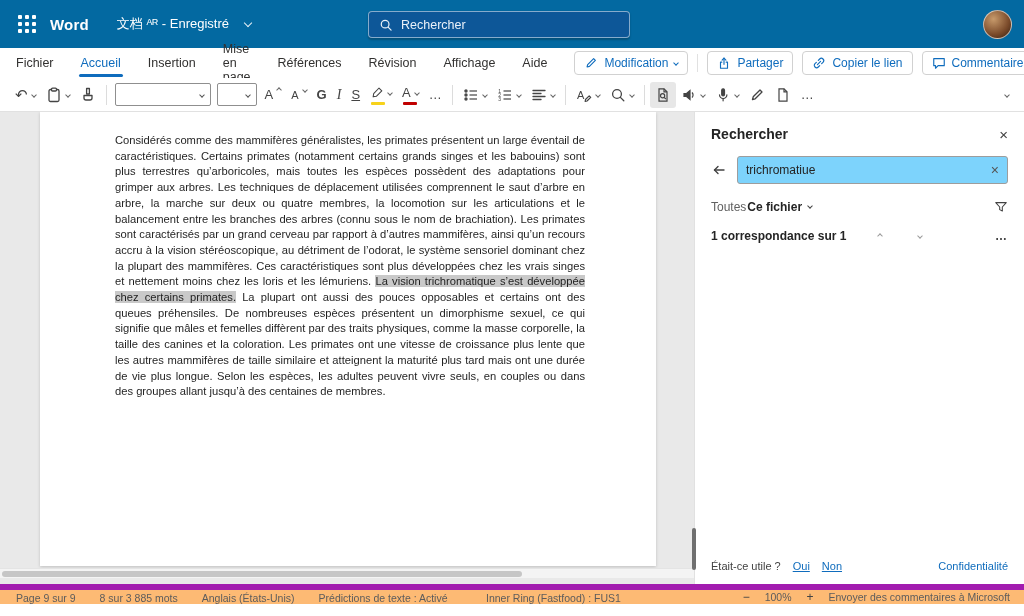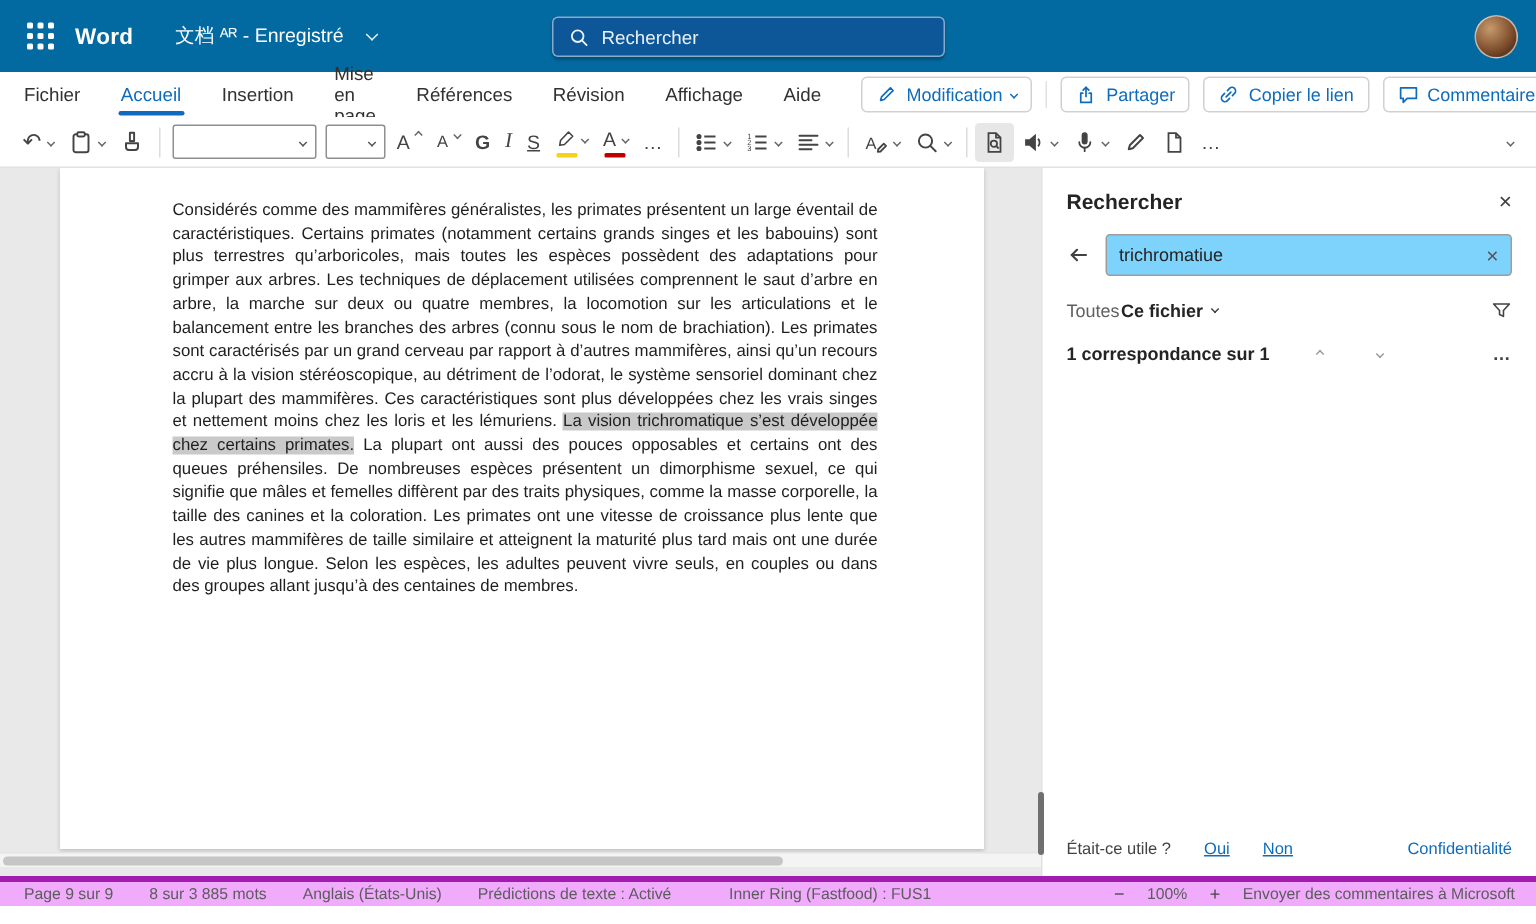--- a/index.html
+++ b/index.html
@@ -73,26 +73,26 @@
   .scope.current{color:#242424;font-weight:700;display:flex;align-items:center;gap:6px;margin-right:0}
   .scope.current .chev{color:#424242;margin-top:-2px}
   .funnel{margin-left:auto;cursor:pointer;color:#424242}
   .match-row{display:flex;align-items:center;gap:20px;margin-top:13px}
   .match-count{font-weight:700;color:#242424;margin-right:4px}
   .nav-btn{width:20px;height:17px;display:flex;align-items:center;justify-content:center;color:#9a9a9a;cursor:default}
   .more-dots{margin-left:auto;color:#424242;cursor:pointer;font-weight:700;letter-spacing:1px}
   .result-card{margin-top:12px;background:#f1f0ee;border-radius:4px;padding:8px 10px;cursor:pointer}
   .result-tag{font-size:9px;color:#767676;margin-bottom:3px}
   .result-text{font-size:12px;line-height:16px;color:#242424}
-  .feedback{position:absolute;left:16px;right:16px;bottom:12px;display:flex;align-items:center;gap:22px;font-size:11px;color:#424242}
+  .feedback{position:absolute;left:16px;right:16px;bottom:12px;display:flex;align-items:center;gap:12px;font-size:11px;color:#424242}
   .flink{color:#0f6cbd;text-decoration:underline;cursor:pointer}
   .privacy{margin-left:auto;color:#0f6cbd;cursor:pointer}
 
   
-  .statusbar{position:absolute;left:0;right:0;top:584px;height:20px;background:#f0abfc;border-top:4px solid #a21caf;display:flex;align-items:center;padding:0 16px;font-size:10.5px;color:#5c5c5c}
+  .statusbar{position:absolute;left:0;right:0;top:584px;height:20px;background:#fdba74;border-top:6px solid #a21caf;display:flex;align-items:flex-end;padding:0 16px;font-size:10.5px;color:#5c5c5c}
   .sb-left{display:flex;gap:24px;align-items:center}
   .sb-item{cursor:pointer;white-space:nowrap}
   .sb-ring{position:absolute;left:486px;white-space:nowrap}
   .sb-right{position:absolute;right:14px;display:flex;align-items:center;gap:15px}
   .zbtn{cursor:pointer;font-size:12px;color:#444}
 </style>
 </head>
 <body>
 
 <div id="app">

